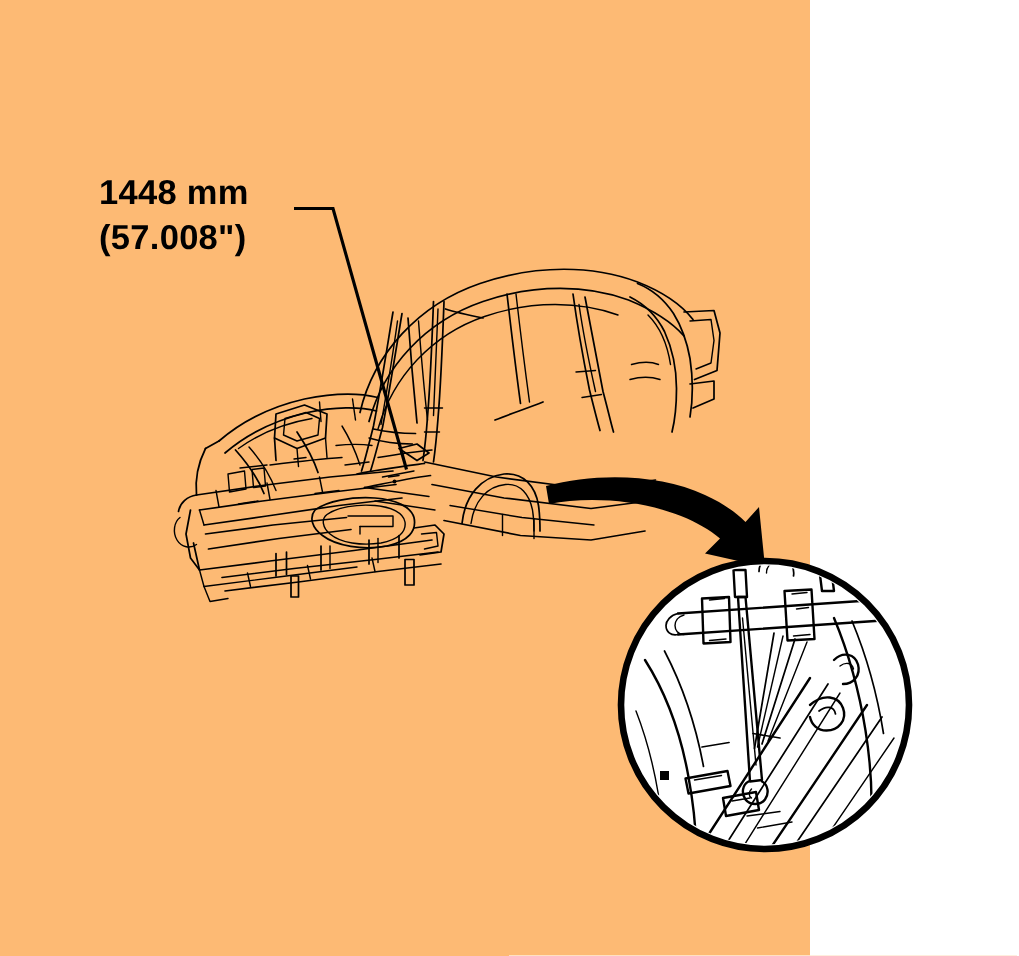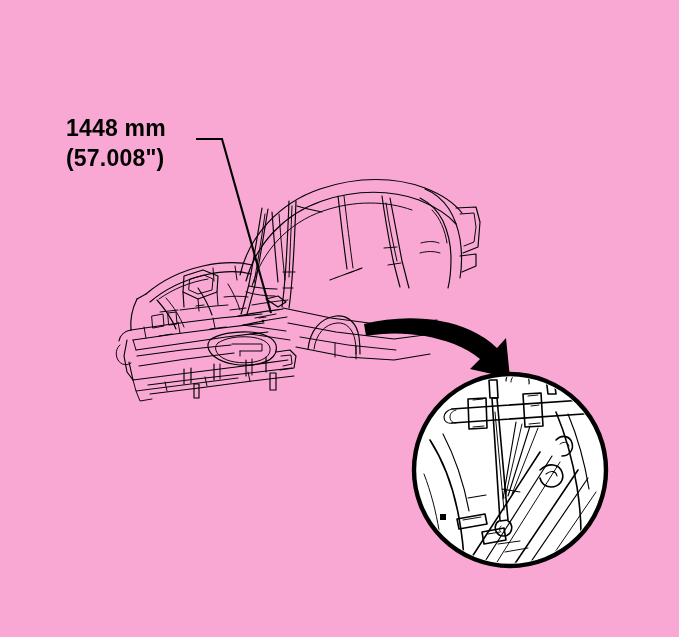--- a/index.html
+++ b/index.html
@@ -12,23 +12,23 @@
     width: 679px;
     height: 637px;
     position: relative;
     overflow: hidden;
     font-family: "Liberation Sans", sans-serif;
   }
   #diagram-root {
     position: absolute;
     left: 0;
     top: 0;
-    width: 679px;
+    width: 540px;
     height: 637px;
-    background: #f9a8d4;
+    background: #fdba74;
   }
   svg.figure {
     display: block;
     width: 679px;
     height: 637px;
   }
   .ln {
     fill: none;
     stroke: #000000;
     stroke-width: 1.15;

